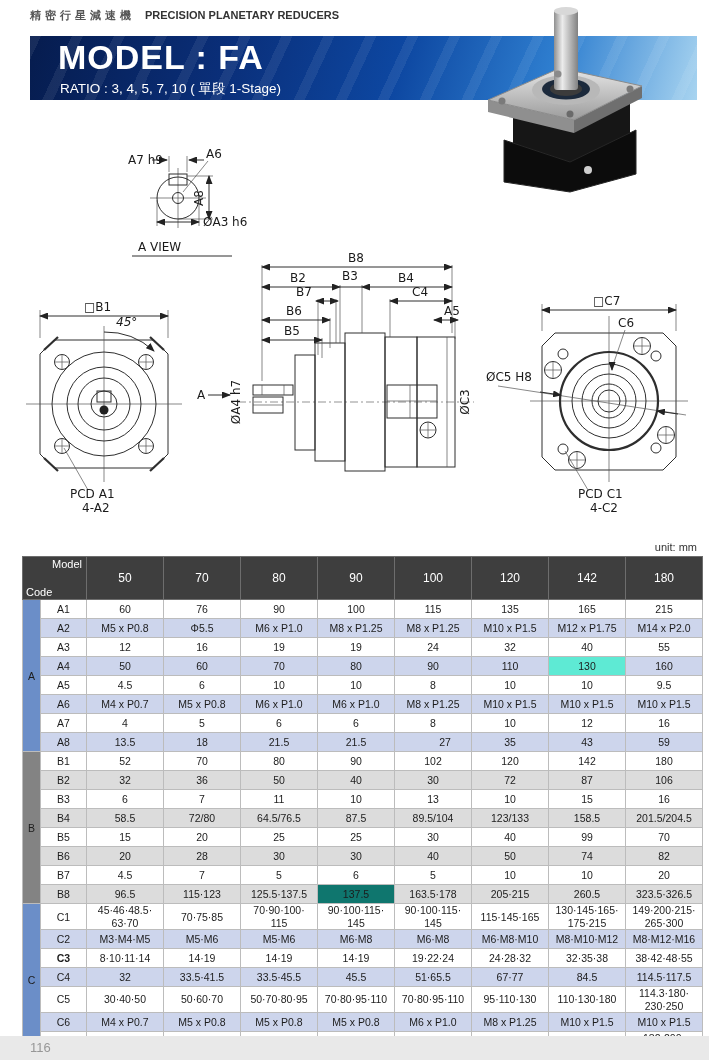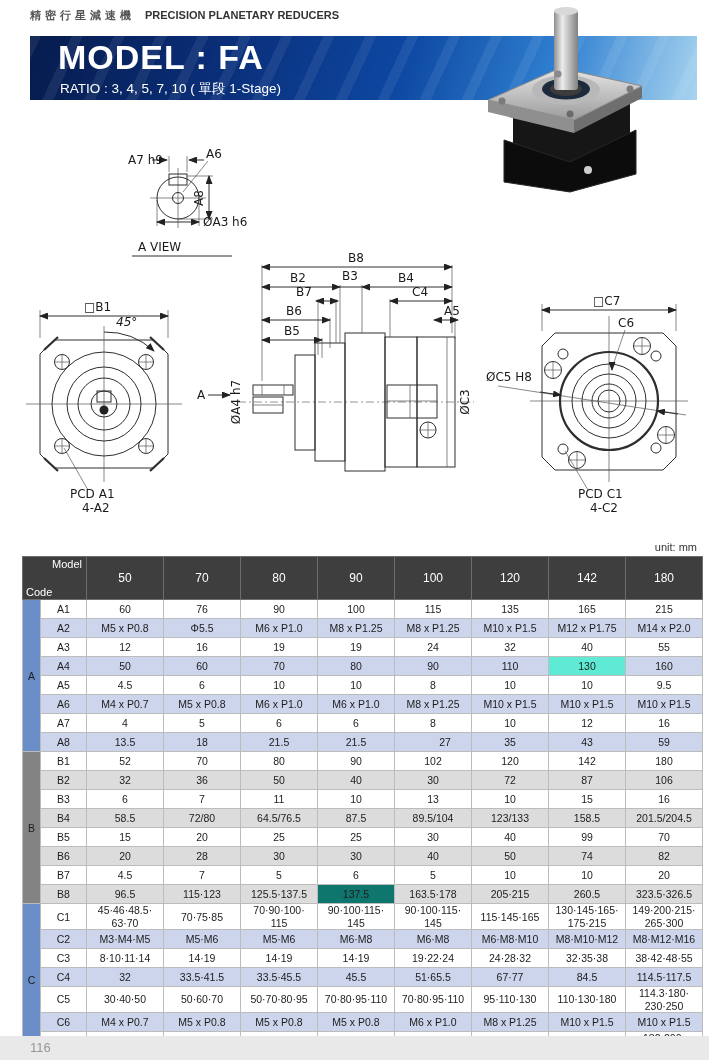--- a/index.html
+++ b/index.html
@@ -489,21 +489,21 @@
           <td style="background: rgb(205, 213, 236);">M3·M4·M5</td>
           <td style="background: rgb(205, 213, 236);">M5·M6</td>
           <td style="background: rgb(205, 213, 236);">M5·M6</td>
           <td style="background: rgb(205, 213, 236);">M6·M8</td>
           <td style="background: rgb(205, 213, 236);">M6·M8</td>
           <td style="background: rgb(205, 213, 236);">M6·M8·M10</td>
           <td style="background: rgb(205, 213, 236);">M8·M10·M12</td>
           <td style="background: rgb(205, 213, 236);">M8·M12·M16</td>
         </tr>
         <tr>
-          <td style="background: rgb(255, 255, 255);">C3</td>
+          <td style="background: rgb(255, 255, 255); font-weight: bold;">C3</td>
           <td style="background: rgb(255, 255, 255);">8·10·11·14</td>
           <td style="background: rgb(255, 255, 255);">14·19</td>
           <td style="background: rgb(255, 255, 255);">14·19</td>
           <td style="background: rgb(255, 255, 255);">14·19</td>
           <td style="background: rgb(255, 255, 255);">19·22·24</td>
           <td style="background: rgb(255, 255, 255);">24·28·32</td>
           <td style="background: rgb(255, 255, 255);">32·35·38</td>
           <td style="background: rgb(255, 255, 255);">38·42·48·55</td>
         </tr>
         <tr>

